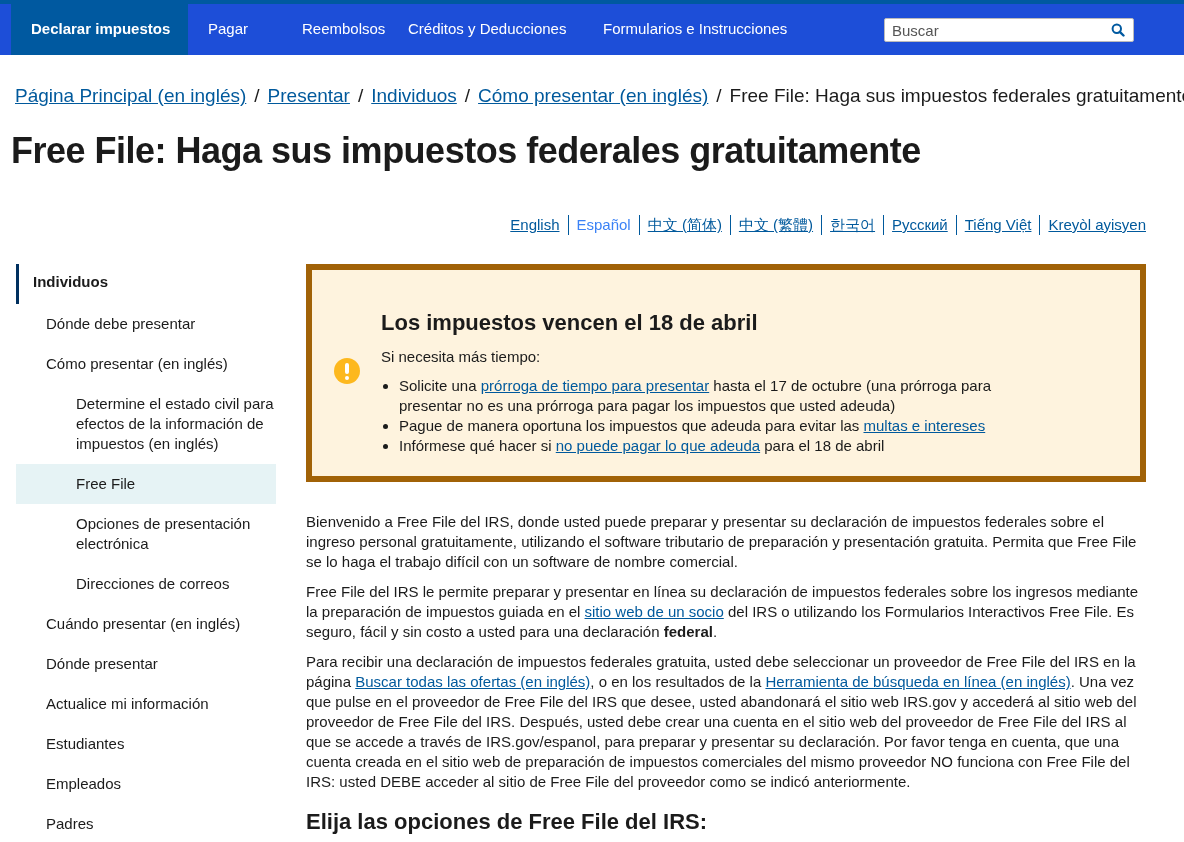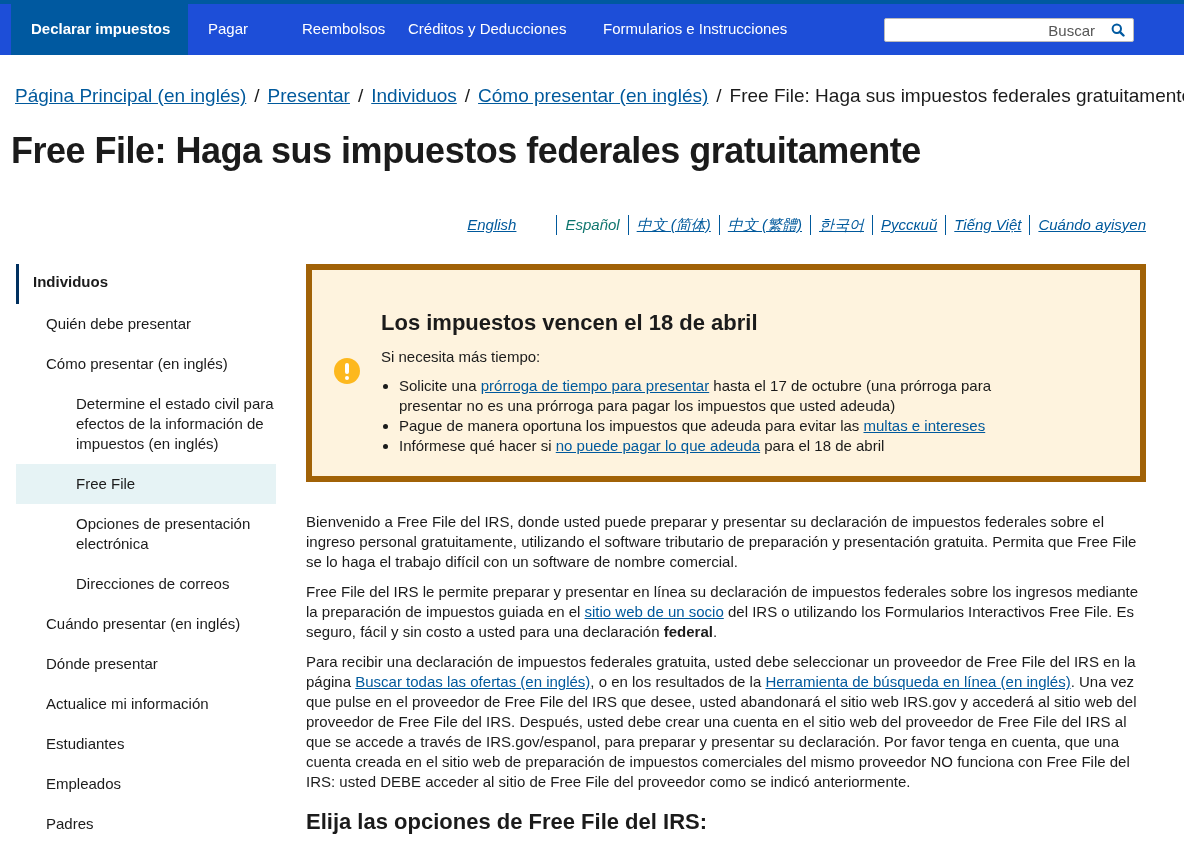--- a/index.html
+++ b/index.html
@@ -5,36 +5,36 @@
   * { box-sizing: border-box; margin: 0; padding: 0; }
   html, body { width: 1184px; height: 842px; overflow: hidden; background: #fff; }
   body { font-family: "Liberation Sans", "DejaVu Sans", sans-serif; color: #1b1b1b; font-size: 15px; }
   a, .link { color: #00599c; text-decoration: underline; }
 
   
   .topnav { position: absolute; left: 0; top: 0; width: 1184px; height: 55px; background: #1d4ed8; border-top: 4px solid #0059a0; }
   .topnav .nav-item { position: absolute; top: 0; height: 51px; line-height: 50px; color: #fff; font-size: 15px; white-space: nowrap; cursor: pointer; }
   .topnav .nav-item.active { background: #0059a0; font-weight: bold; padding: 0 20px; left: 11px; width: 177px; }
   .search-box { position: absolute; left: 884px; top: 14px; width: 250px; height: 24px; background: #fff; border: 1px solid #bbb; border-radius: 2px; }
-  .search-box input { border: none; outline: none; width: 210px; height: 22px; padding-left: 7px; font-family: "Liberation Sans", sans-serif; font-size: 15px; color: #555; background: transparent; text-align: right; }
+  .search-box input { border: none; outline: none; width: 210px; height: 22px; padding-left: 7px; font-family: "Liberation Sans", sans-serif; font-size: 15px; color: #555; background: transparent; }
   .search-box input::placeholder { color: #555; }
   .search-icon { position: absolute; right: 8px; top: 4px; width: 14px; height: 14px; }
 
   
   .breadcrumb { position: absolute; left: 15px; top: 85px; font-size: 19px; white-space: nowrap; color: #1b1b1b; }
   .breadcrumb .sep { margin: 0 8px; }
 
   h1.page-title { position: absolute; left: 11px; top: 130px; font-size: 36px; font-weight: bold; color: #1b1b1b; white-space: nowrap; letter-spacing: -0.5px; }
 
   
-  .langs { position: absolute; right: 38px; top: 215px; font-size: 15px; white-space: nowrap; display: flex; align-items: flex-start; font-style: italic; }
+  .langs { position: absolute; right: 38px; top: 215px; font-size: 15px; white-space: nowrap; display: flex; align-items: flex-start; }
   .langs .lang { padding: 0 8px; border-left: 1px solid #00599c; line-height: 20px; }
   .langs .lang:first-child { border-left: none; padding-left: 0; }
   .langs .lang:last-child { padding-right: 0; }
-  .langs .lang.current { color: #0f766e; text-decoration: none; margin-left: 32px; }
+  .langs .lang.current { color: #3b82f6; text-decoration: none; }
 
   
   .sidebar { position: absolute; left: 16px; top: 264px; width: 260px; }
   .side-head { border-left: 3px solid #00305f; padding: 9px 0 9px 14px; font-weight: bold; font-size: 15px; height: 40px; }
   .side-item { font-size: 15px; line-height: 20px; padding: 10px 0; color: #1b1b1b; cursor: pointer; }
   .side-item.l2 { padding-left: 30px; }
   .side-item.l3 { padding-left: 60px; }
   .side-item.active { background: #e6f3f5; }
 
   
@@ -77,26 +77,26 @@
 <h1 class="page-title">Free File: Haga sus impuestos federales gratuitamente</h1>
 
 <div class="langs">
   <a class="lang link">English</a>
   <span class="lang current">Español</span>
   <a class="lang link">中文 (简体)</a>
   <a class="lang link">中文 (繁體)</a>
   <a class="lang link">한국어</a>
   <a class="lang link">Русский</a>
   <a class="lang link">Tiếng Việt</a>
-  <a class="lang link">Cuándo ayisyen</a>
+  <a class="lang link">Kreyòl ayisyen</a>
 </div>
 
 <nav class="sidebar">
   <div class="side-head">Individuos</div>
-  <div class="side-item l2">Quién debe presentar</div>
+  <div class="side-item l2">Dónde debe presentar</div>
   <div class="side-item l2">Cómo presentar (en inglés)</div>
   <div class="side-item l3">Determine el estado civil para efectos de la información de impuestos (en inglés)</div>
   <div class="side-item l3 active">Free File</div>
   <div class="side-item l3">Opciones de presentación electrónica</div>
   <div class="side-item l3">Direcciones de correos</div>
   <div class="side-item l2">Cuándo presentar (en inglés)</div>
   <div class="side-item l2">Dónde presentar</div>
   <div class="side-item l2">Actualice mi información</div>
   <div class="side-item l2">Estudiantes</div>
   <div class="side-item l2">Empleados</div>

